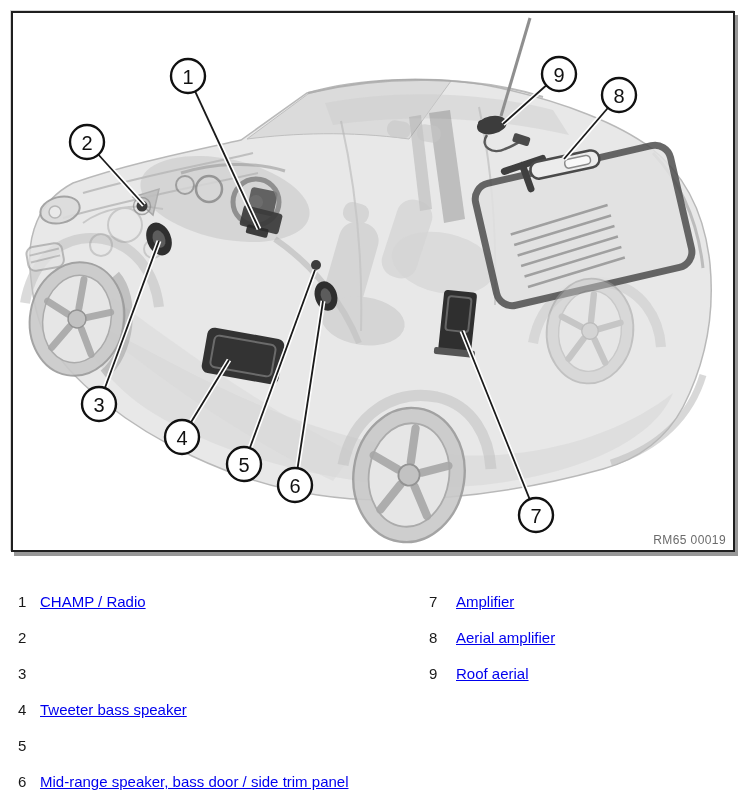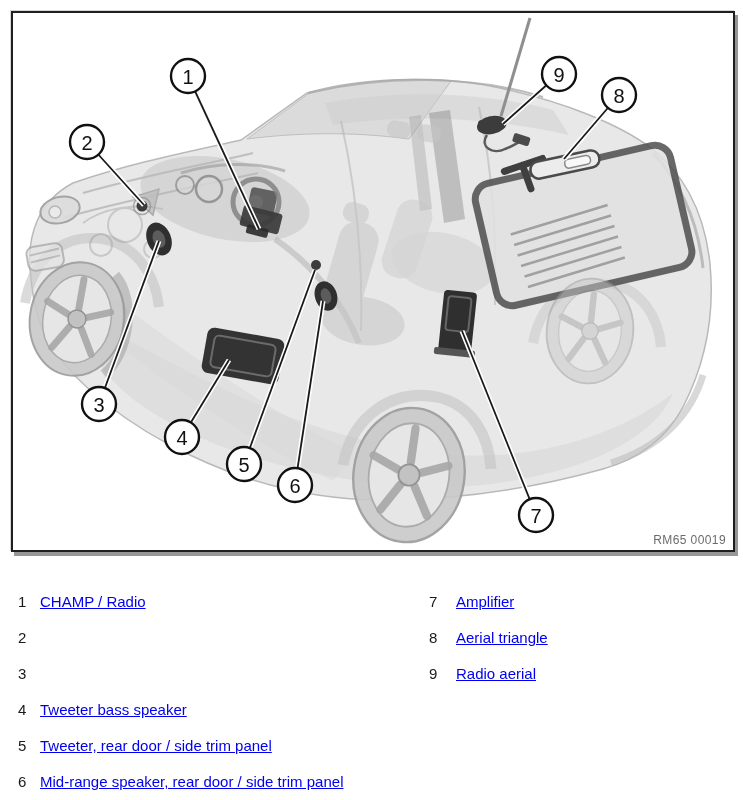--- a/index.html
+++ b/index.html
@@ -232,36 +232,35 @@
     </div>
     <div class="lrow">
       <span class="lnum">3</span>
     </div>
     <div class="lrow">
       <span class="lnum">4</span>
       <a href="#" class="llink">Tweeter bass speaker</a>
     </div>
     <div class="lrow">
       <span class="lnum">5</span>
-      <a href="#" class="llink">Tweeter, rear door / side trim panel</a>
     </div>
     <div class="lrow">
       <span class="lnum">6</span>
-      <a href="#" class="llink">Mid-range speaker, rear door / side trim panel</a>
+      <a href="#" class="llink">Mid-range speaker, bass door / side trim panel</a>
     </div>
   </div>
 
   <div class="legend-col col-right">
     <div class="lrow">
       <span class="lnum">7</span>
       <a href="#" class="llink">Amplifier</a>
     </div>
     <div class="lrow">
       <span class="lnum">8</span>
-      <a href="#" class="llink">Aerial triangle</a>
+      <a href="#" class="llink">Aerial amplifier</a>
     </div>
     <div class="lrow">
       <span class="lnum">9</span>
-      <a href="#" class="llink">Radio aerial</a>
+      <a href="#" class="llink">Roof aerial</a>
     </div>
   </div>
 
 </div>
 
 </body></html>

